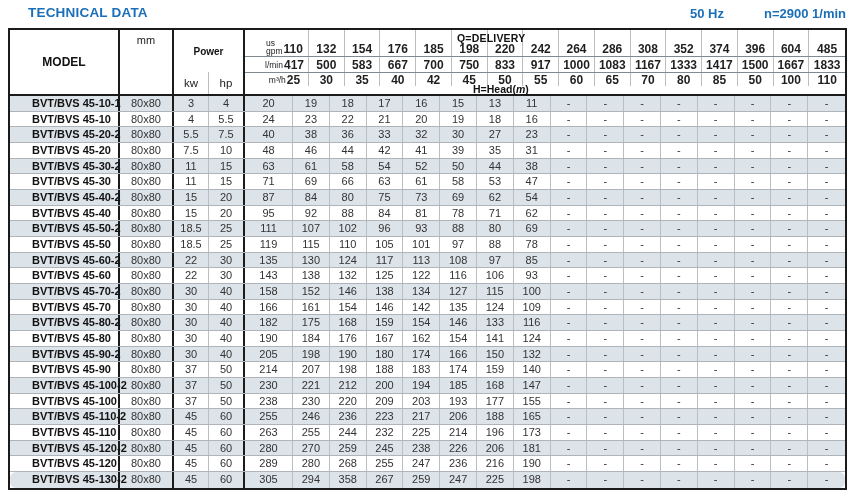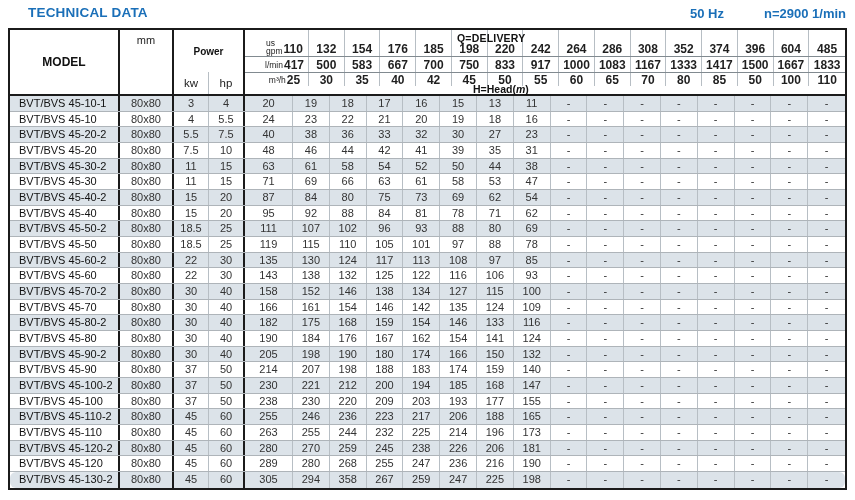--- a/index.html
+++ b/index.html
@@ -38,21 +38,21 @@
   .hval{ font-size:12px; font-weight:bold; color:#1f1f1f; line-height:1; }
   .unit{ display:flex; flex-direction:column; align-items:flex-start; font-size:8.5px; line-height:8px; color:#222; margin-right:1px; }
   .hhead-strip{ height:10px; position:relative; }
   .hhead{ position:absolute; left:228px; bottom:0; font-size:10.5px; font-weight:bold; color:#111; line-height:1; }
   .hhead .it{ font-style:italic; }
 
   
   .trow{ display:grid; grid-template-columns:110px 54px 35px 36px 48px repeat(15,1fr); height:15.68px; align-items:center; border-bottom:1px solid #aeb4b9; font-size:11px; line-height:1; }
   .trow:nth-child(odd){ background:var(--row-tint); }
   .trow:last-child{ border-bottom:none;border-radius:6px; }
-  .c-model{ height:100%; display:flex; align-items:center; padding-left:9px; font-weight:normal; color:#121212; font-size:11px; border-right:2px solid var(--dark); white-space:nowrap; }
+  .c-model{ height:100%; display:flex; align-items:center; padding-left:22px; font-weight:bold; color:#121212; font-size:11px; border-right:2px solid var(--dark); white-space:nowrap; }
   .c-dn{ height:100%; display:flex; align-items:center; justify-content:center; color:#333; border-right:2px solid var(--dark); }
   .c-kw{ height:100%; display:flex; align-items:center; justify-content:center; color:#333; border-right:1px solid var(--grid); }
   .c-hp{ height:100%; display:flex; align-items:center; justify-content:center; color:#333; border-right:2px solid var(--dark); }
   .c-data{ height:100%; display:flex; align-items:center; justify-content:center; color:#333; border-right:1px solid var(--grid); }
   .c-data.last{ border-right:none; }
 </style>
 </head>
 <body>
 
 <div class="topbar">

